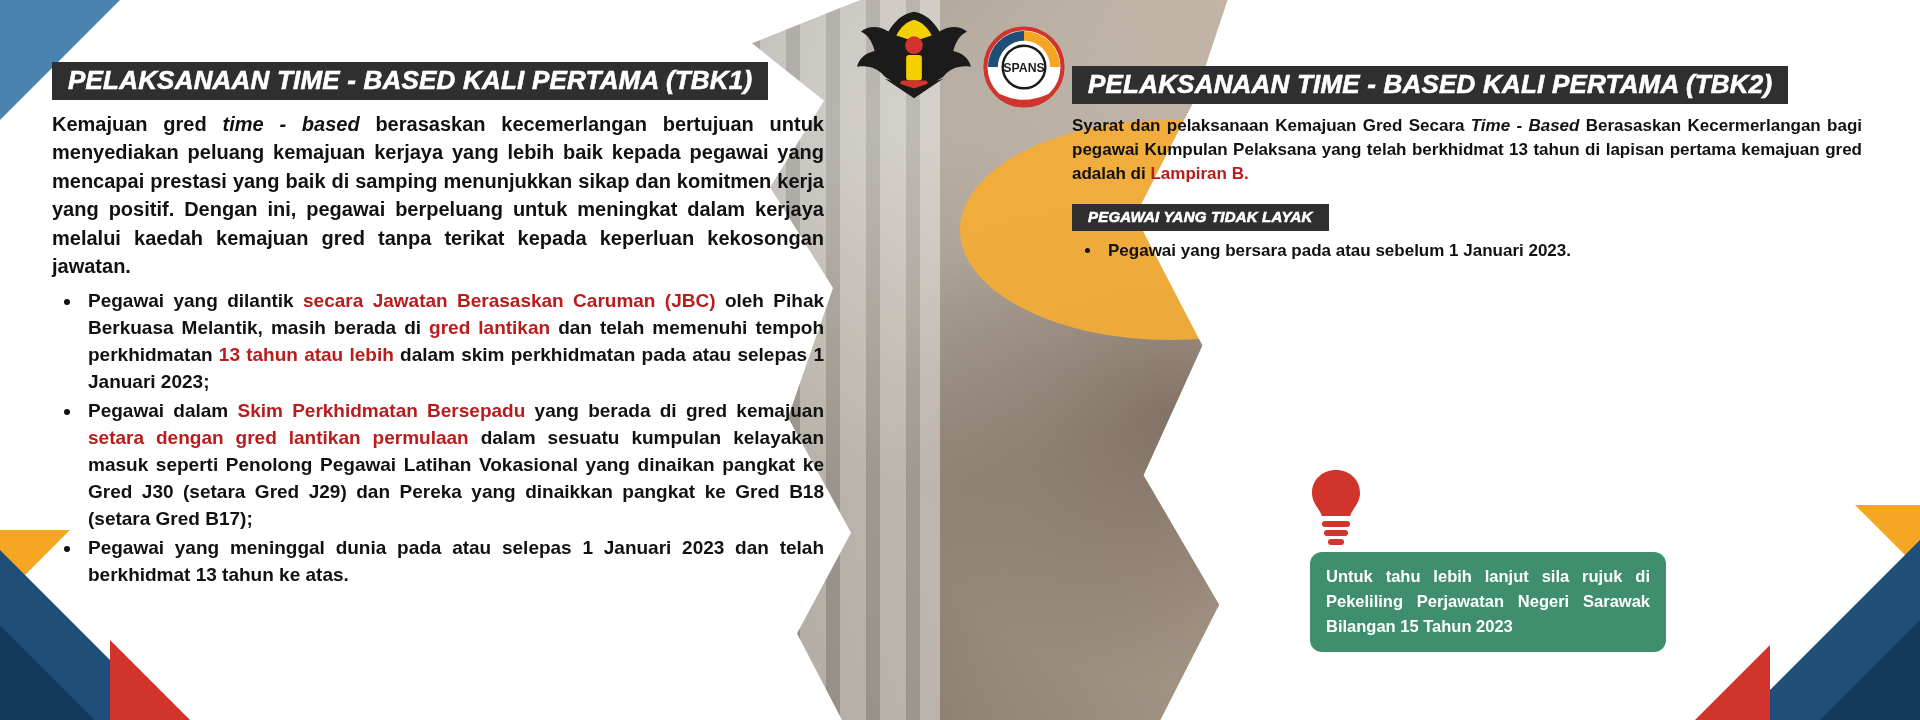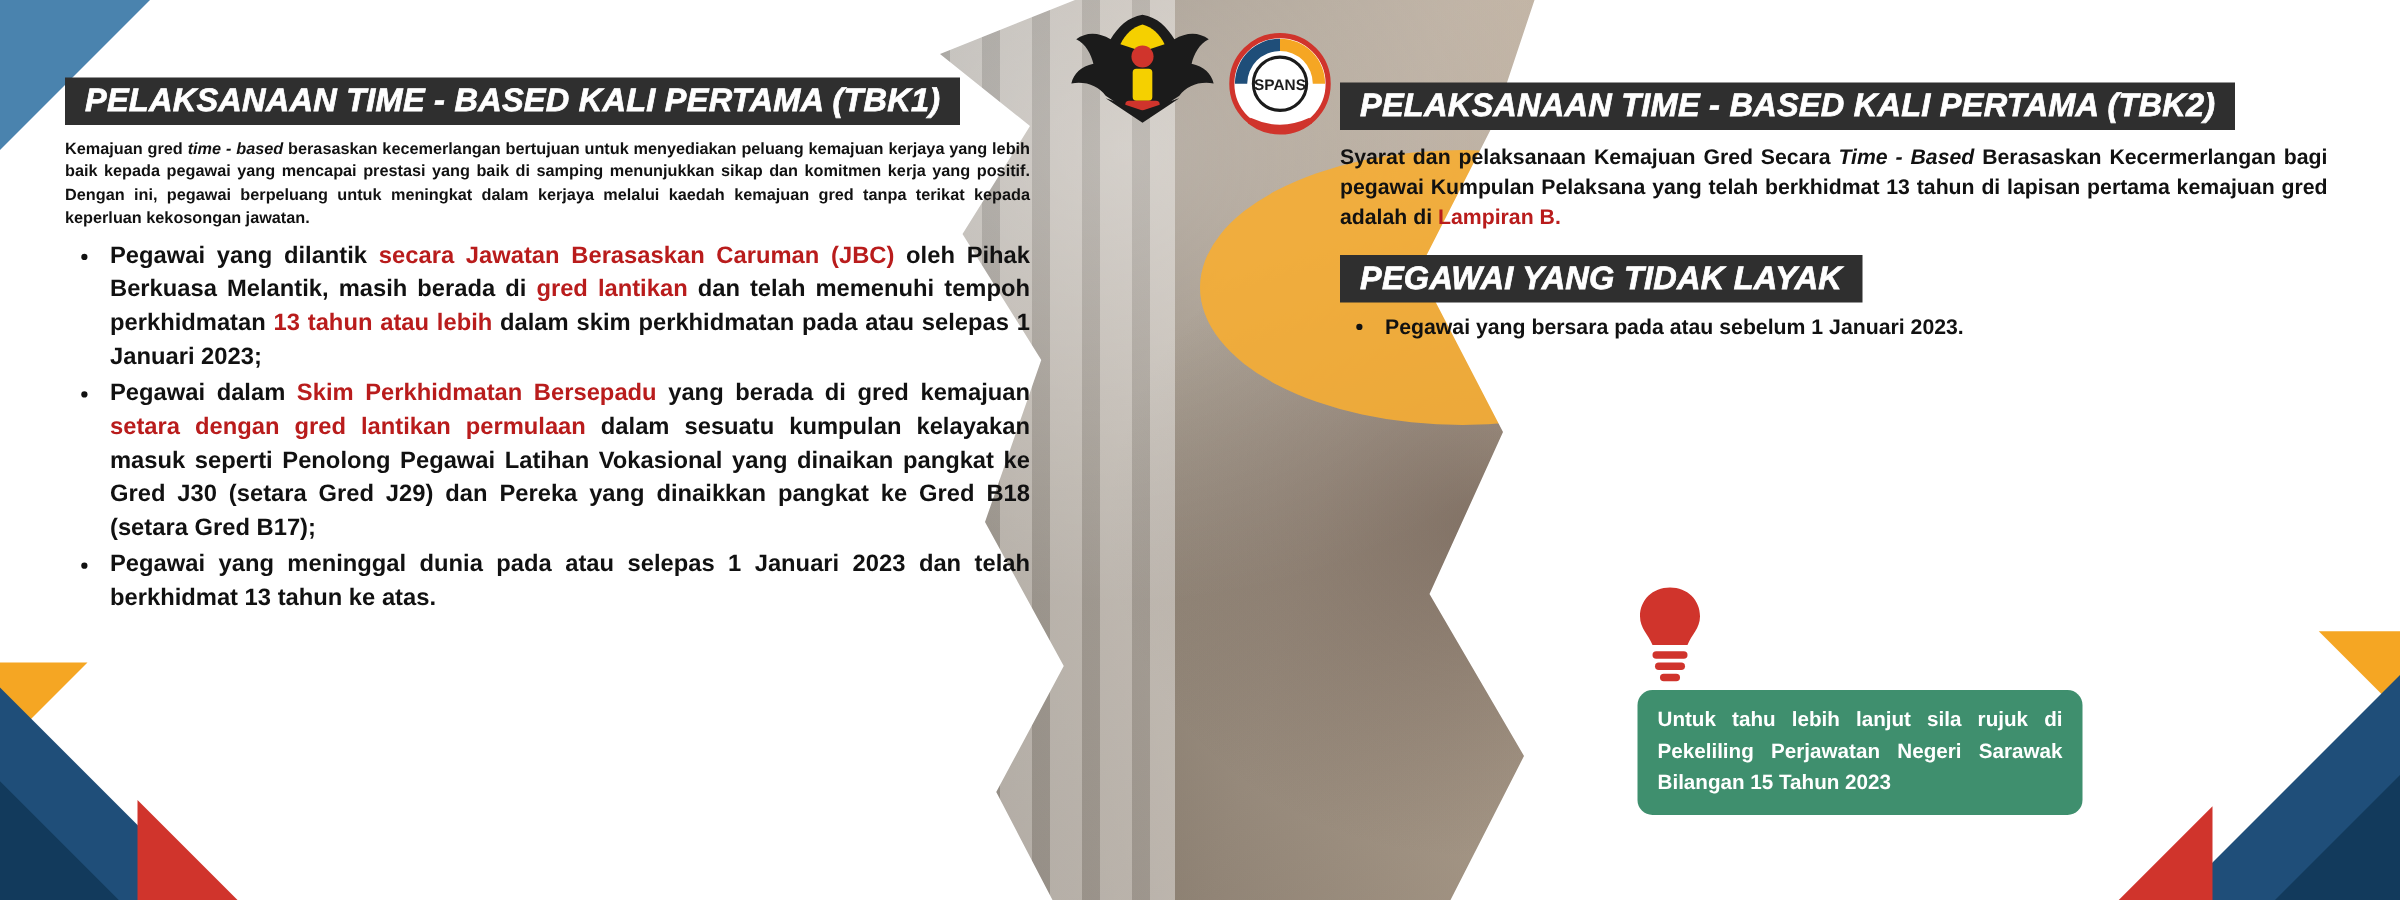--- a/index.html
+++ b/index.html
@@ -128,32 +128,32 @@
     padding: 5px 16px 7px 16px;
     color: #ffffff;
     font-weight: 800;
     font-style: italic;
     letter-spacing: .2px;
     line-height: 1;
     -webkit-text-stroke: 0.6px #ffffff;
   }
   .band-dark { background: #2f2f2f; }
   .band-h1 { font-size: 26px; }
-  .band-h2 { font-size: 26px; text-align: right; }
+  .band-h2 { font-size: 15px; text-align: right; }
 
   
   .col {
     position: absolute; z-index: 6;
     color: #111;
   }
   .col-left { left: 52px; top: 62px; width: 772px; }
   .col-right { left: 1072px; top: 66px; width: 790px; }
 
   p.body {
-    font-size: 13px;
+    font-size: 20px;
     line-height: 1.42;
     text-align: justify;
     font-weight: 700;
     color: #111;
     margin-top: 10px;
   }
   .col-right p.body { font-size: 17px; }
   em { font-style: italic; }
   .red { color: #b91c1c; }
   .sub-h { margin-top: 18px; }

